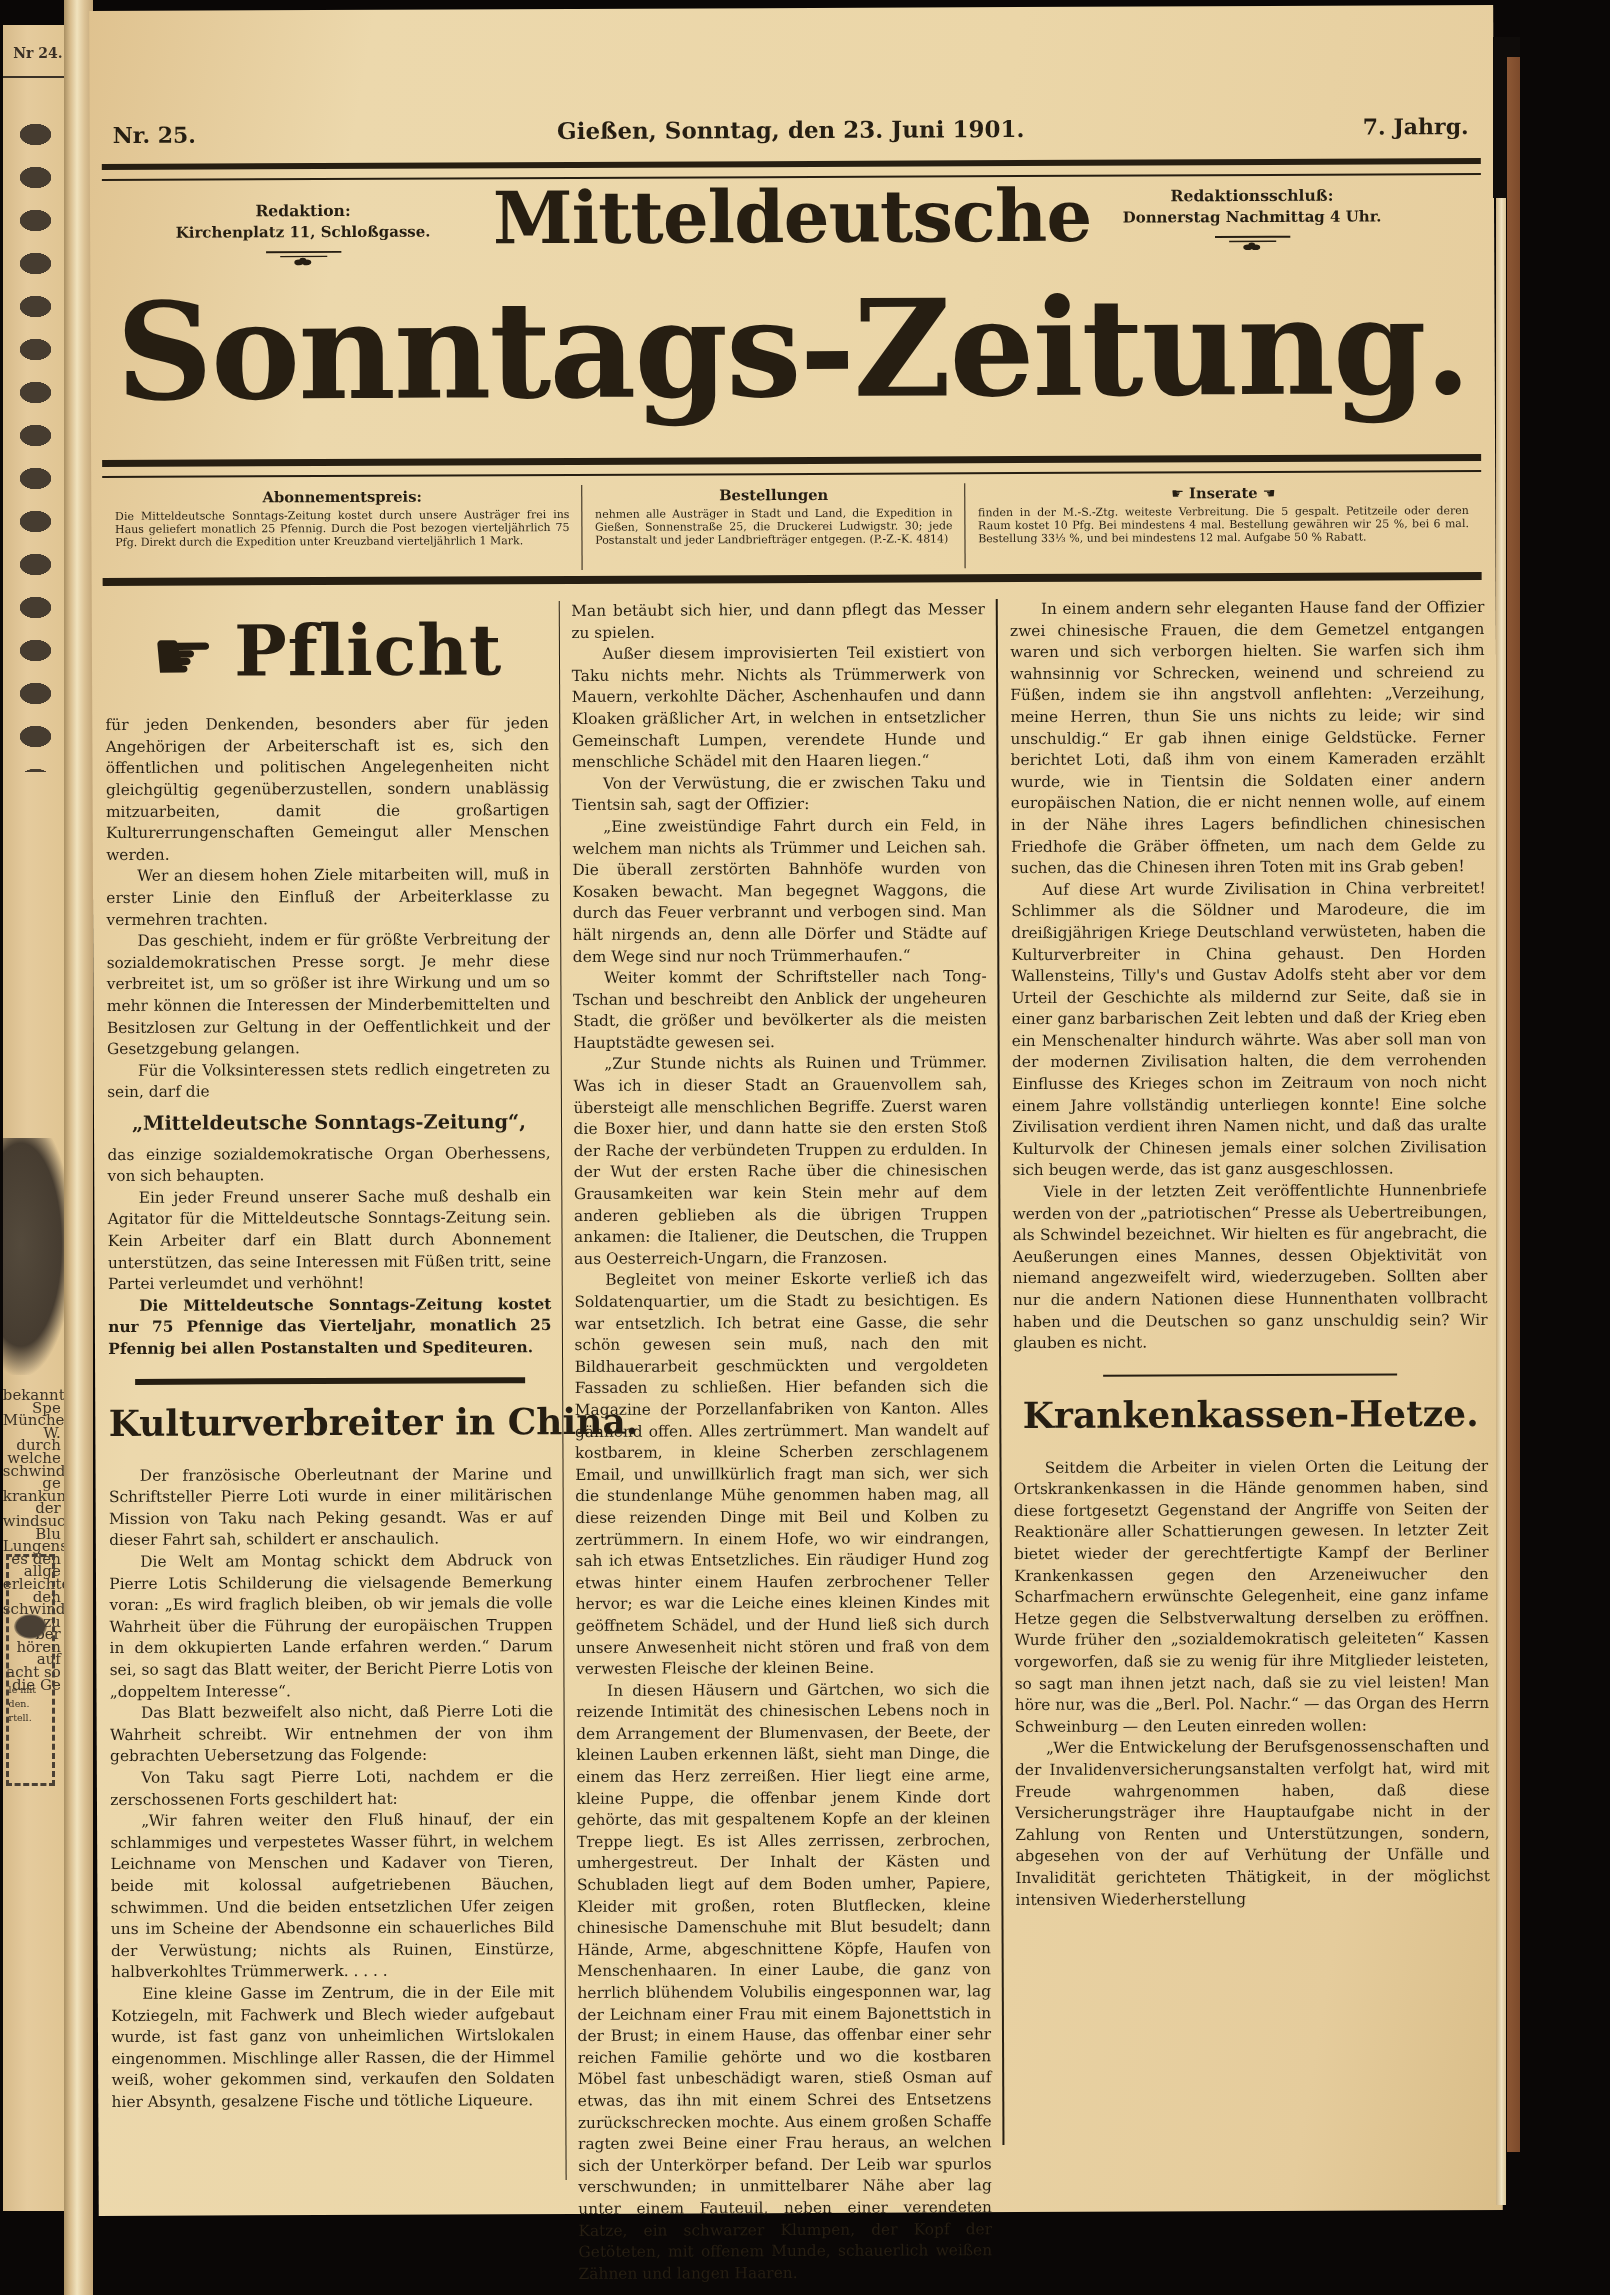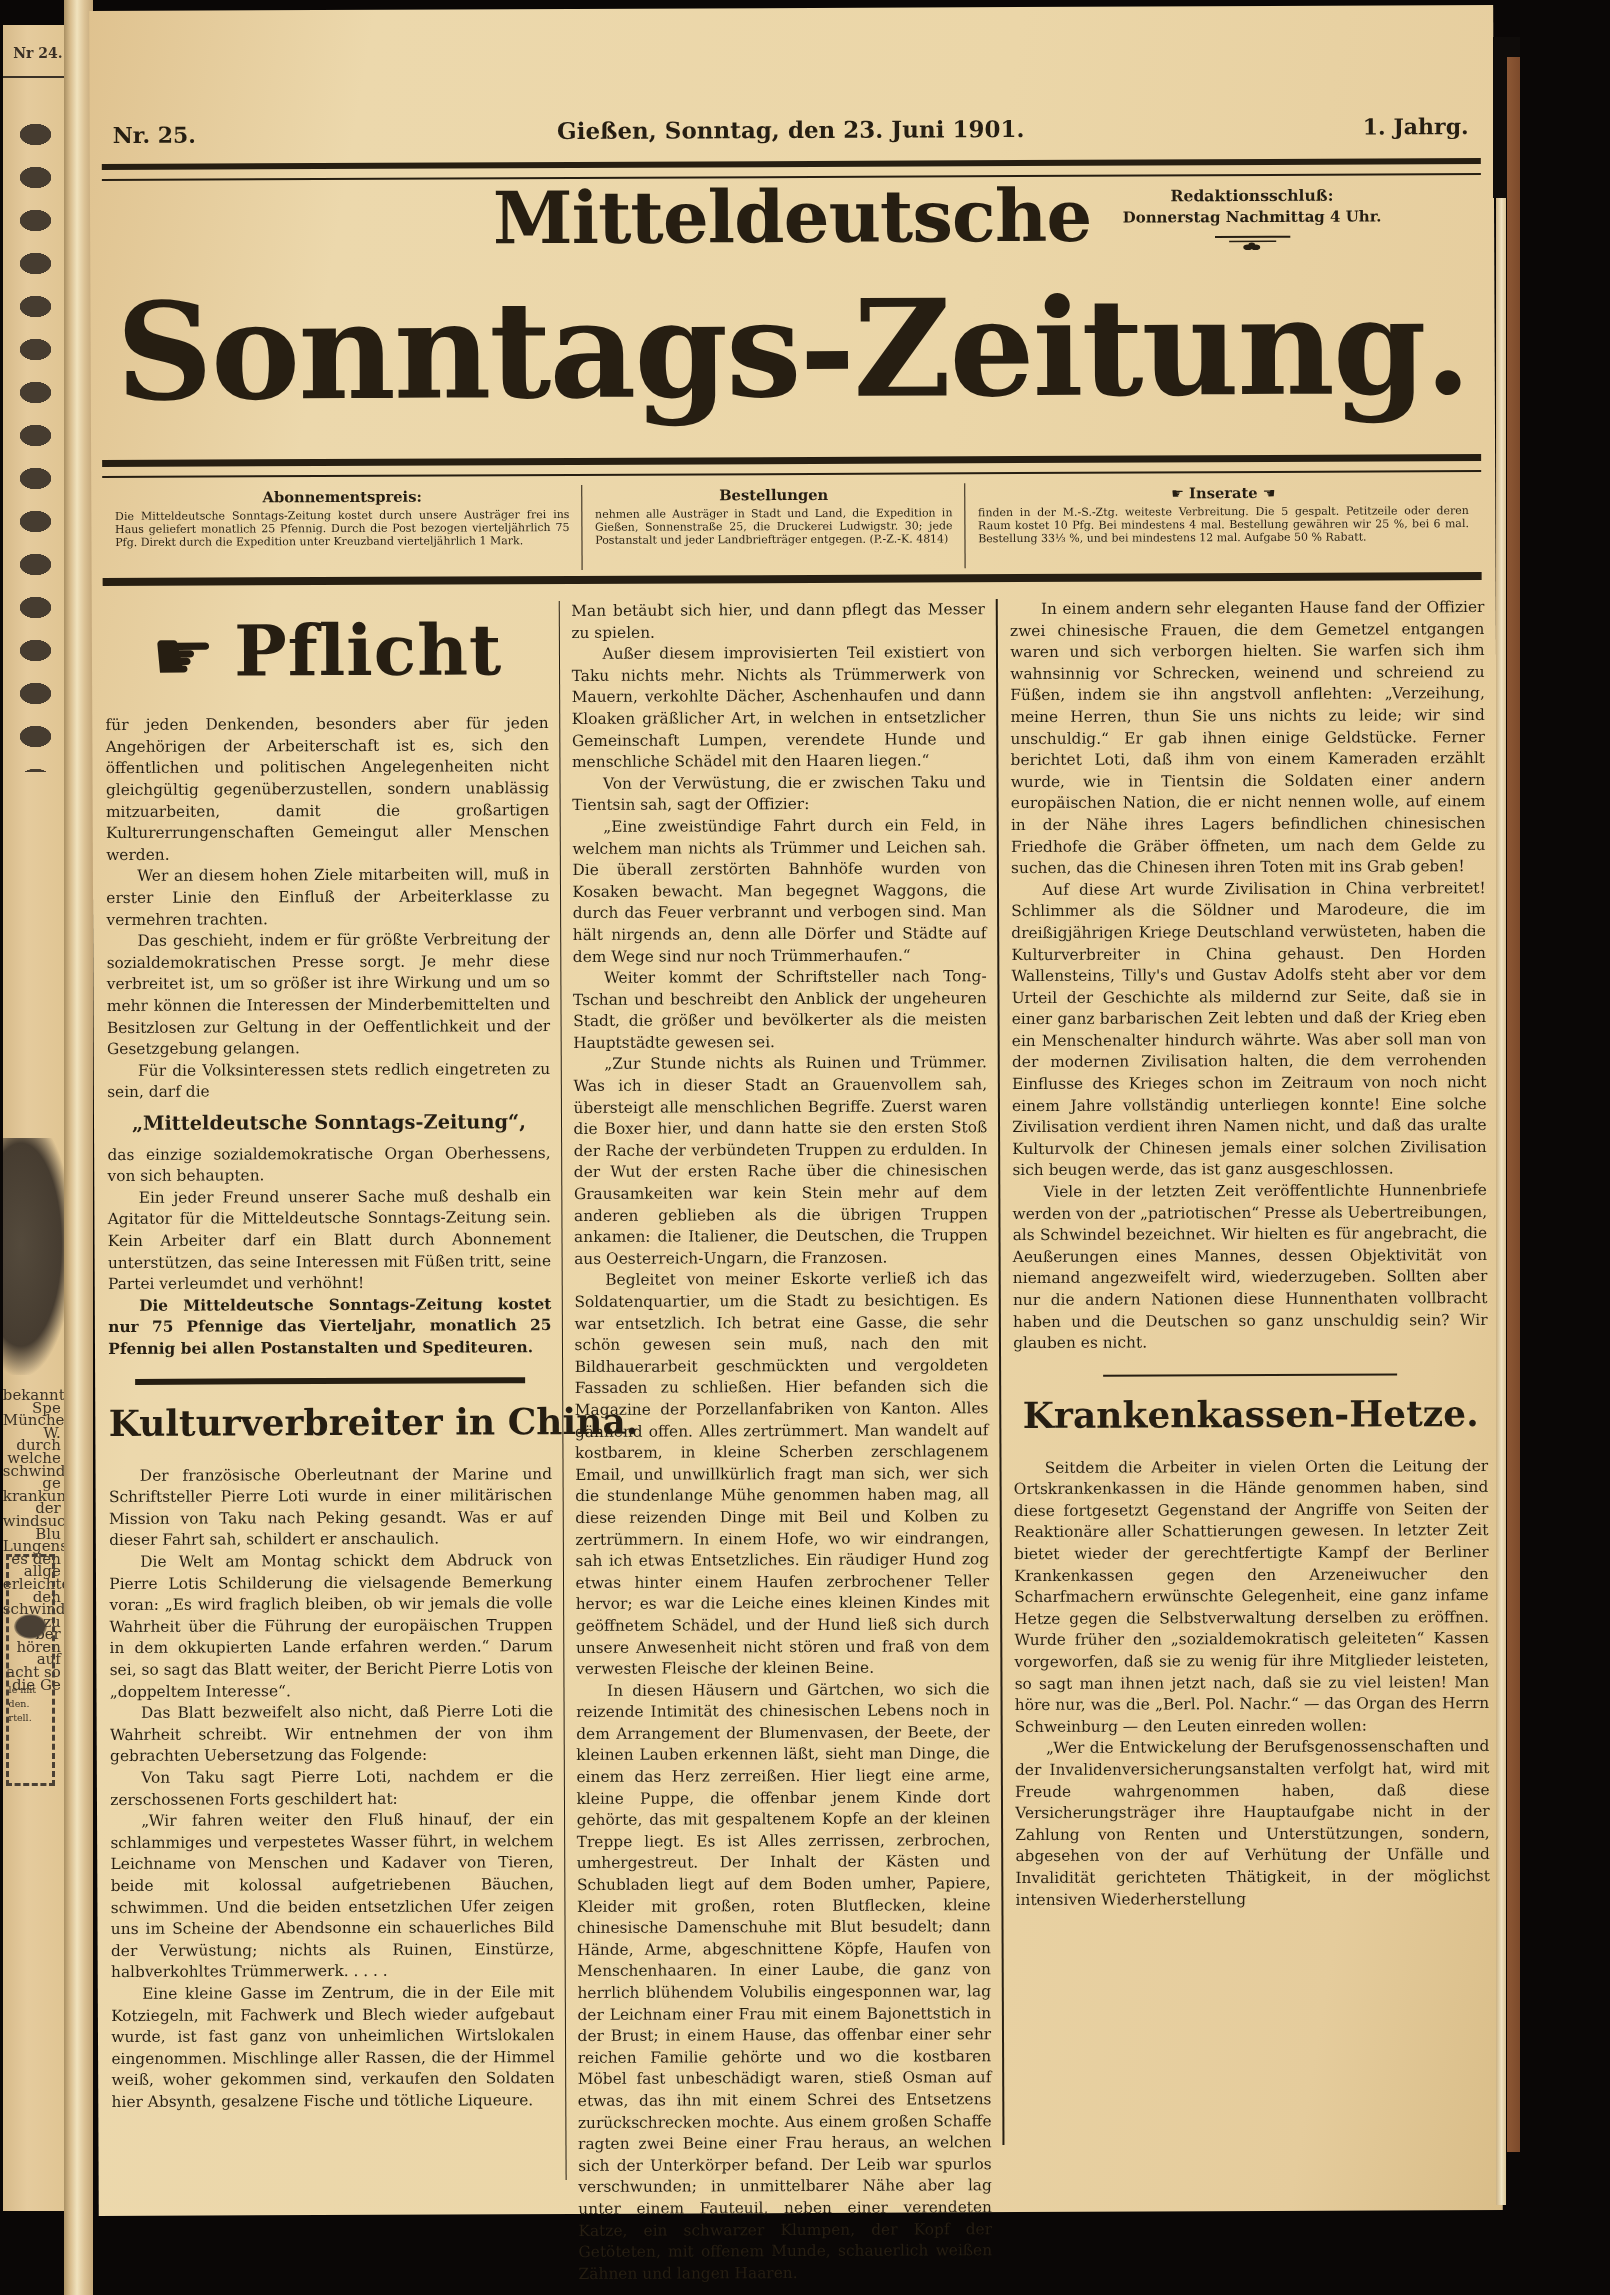--- a/index.html
+++ b/index.html
@@ -120,25 +120,36 @@
   </div>
 </div>
 
 <div class="gutter"></div>
 
 <div class="page">
 
   <div class="header-row">
     <span class="issue-no">Nr. 25.</span>
     <span class="dateline">Gießen, Sonntag, den 23. Juni 1901.</span>
-    <span class="volume">1. Jahrg.</span>
+    <span class="volume">7. Jahrg.</span>
   </div>
   <div class="rule rule-a"></div>
   <div class="rule rule-b"></div>
 
+  <div class="mast-left">
+    <div class="mast-label">Redaktion:</div>
+    <div class="mast-value">Kirchenplatz 11, Schloßgasse.</div>
+    <svg class="ornament" width="85" height="16" viewBox="0 0 180 34">
+      <rect x="10" y="2" width="160" height="4" fill="#261e12"></rect>
+      <rect x="40" y="12" width="100" height="3" fill="#261e12"></rect>
+      <ellipse cx="80" cy="26" rx="10" ry="6" fill="#261e12"></ellipse>
+      <ellipse cx="96" cy="26" rx="10" ry="6" fill="#261e12"></ellipse>
+      <ellipse cx="88" cy="21" rx="7" ry="5" fill="#261e12"></ellipse>
+    </svg>
+  </div>
 
   <div class="title-top">Mitteldeutsche</div>
 
   <div class="mast-right">
     <div class="mast-label">Redaktionsschluß:</div>
     <div class="mast-value">Donnerstag Nachmittag 4 Uhr.</div>
     <svg class="ornament" width="85" height="16" viewBox="0 0 180 34">
       <rect x="10" y="2" width="160" height="4" fill="#261e12"></rect>
       <rect x="40" y="12" width="100" height="3" fill="#261e12"></rect>
       <ellipse cx="80" cy="26" rx="10" ry="6" fill="#261e12"></ellipse>

